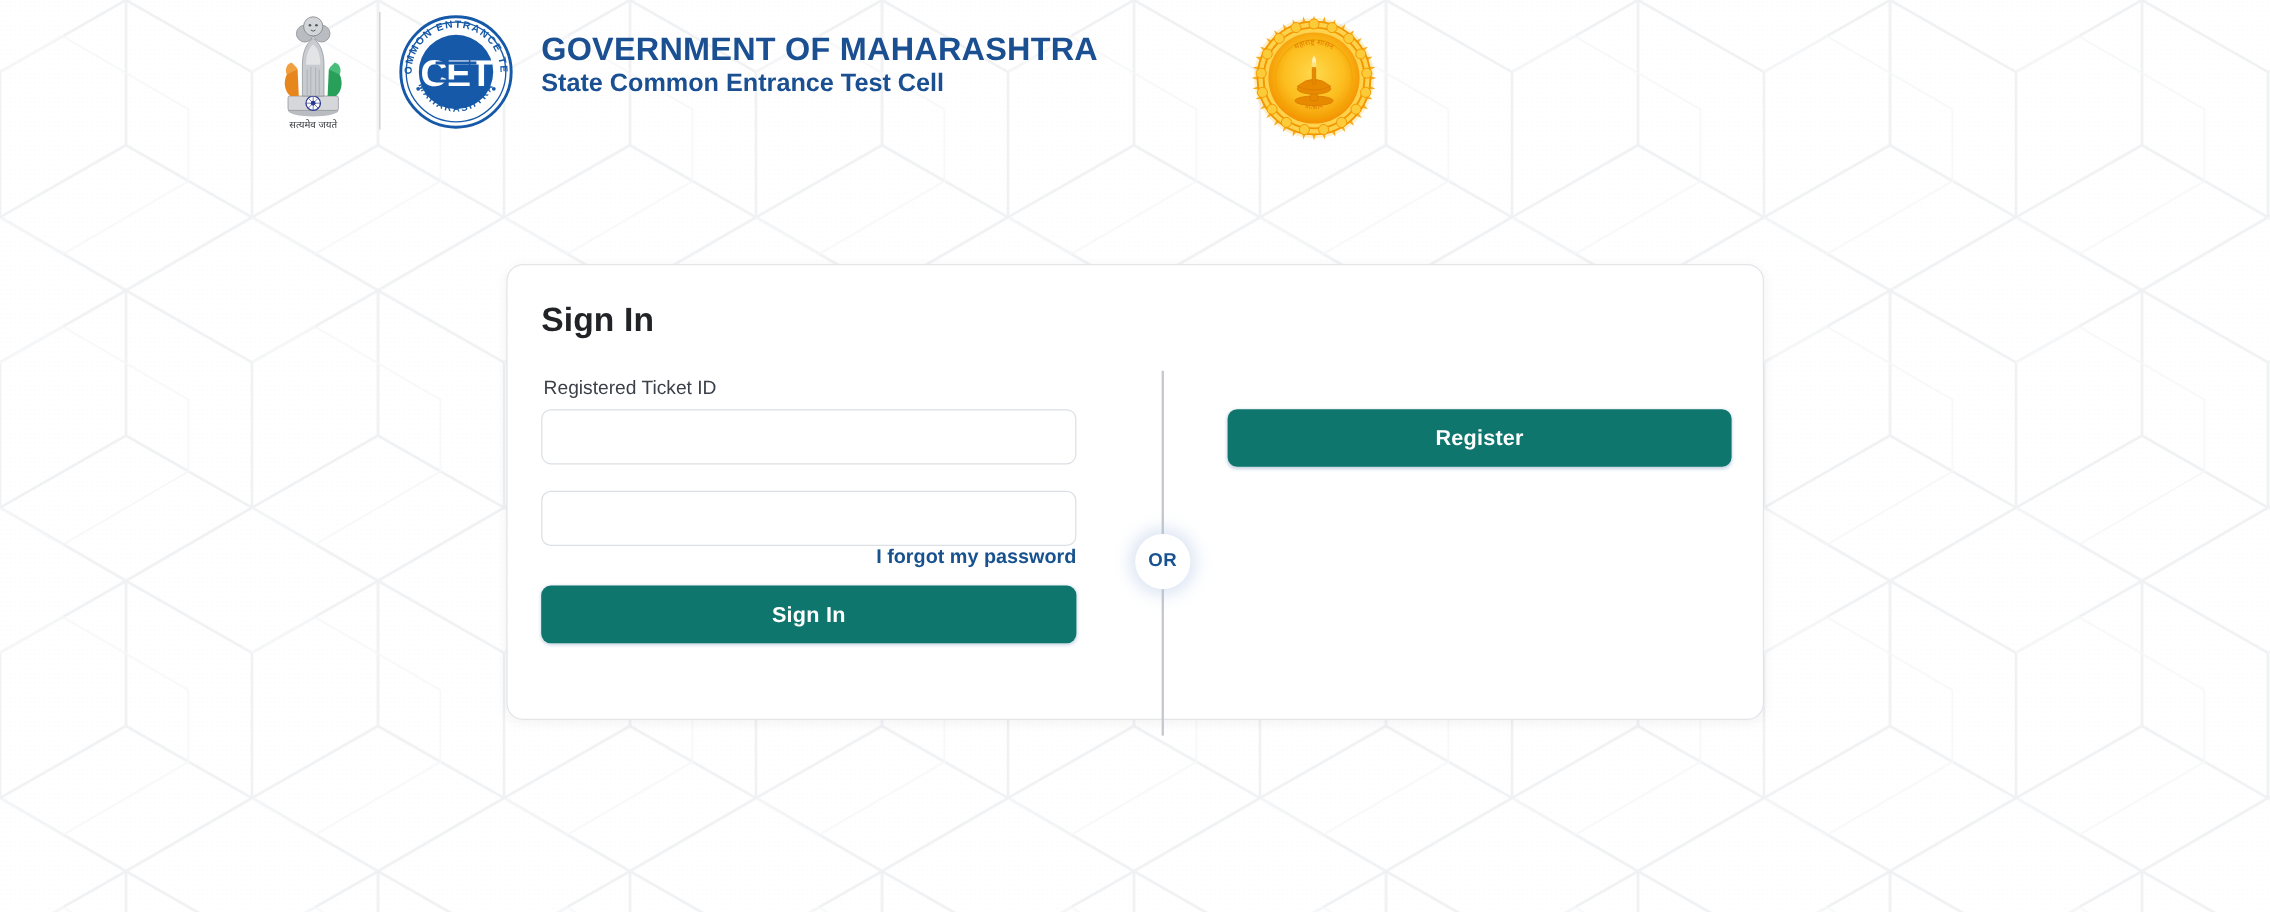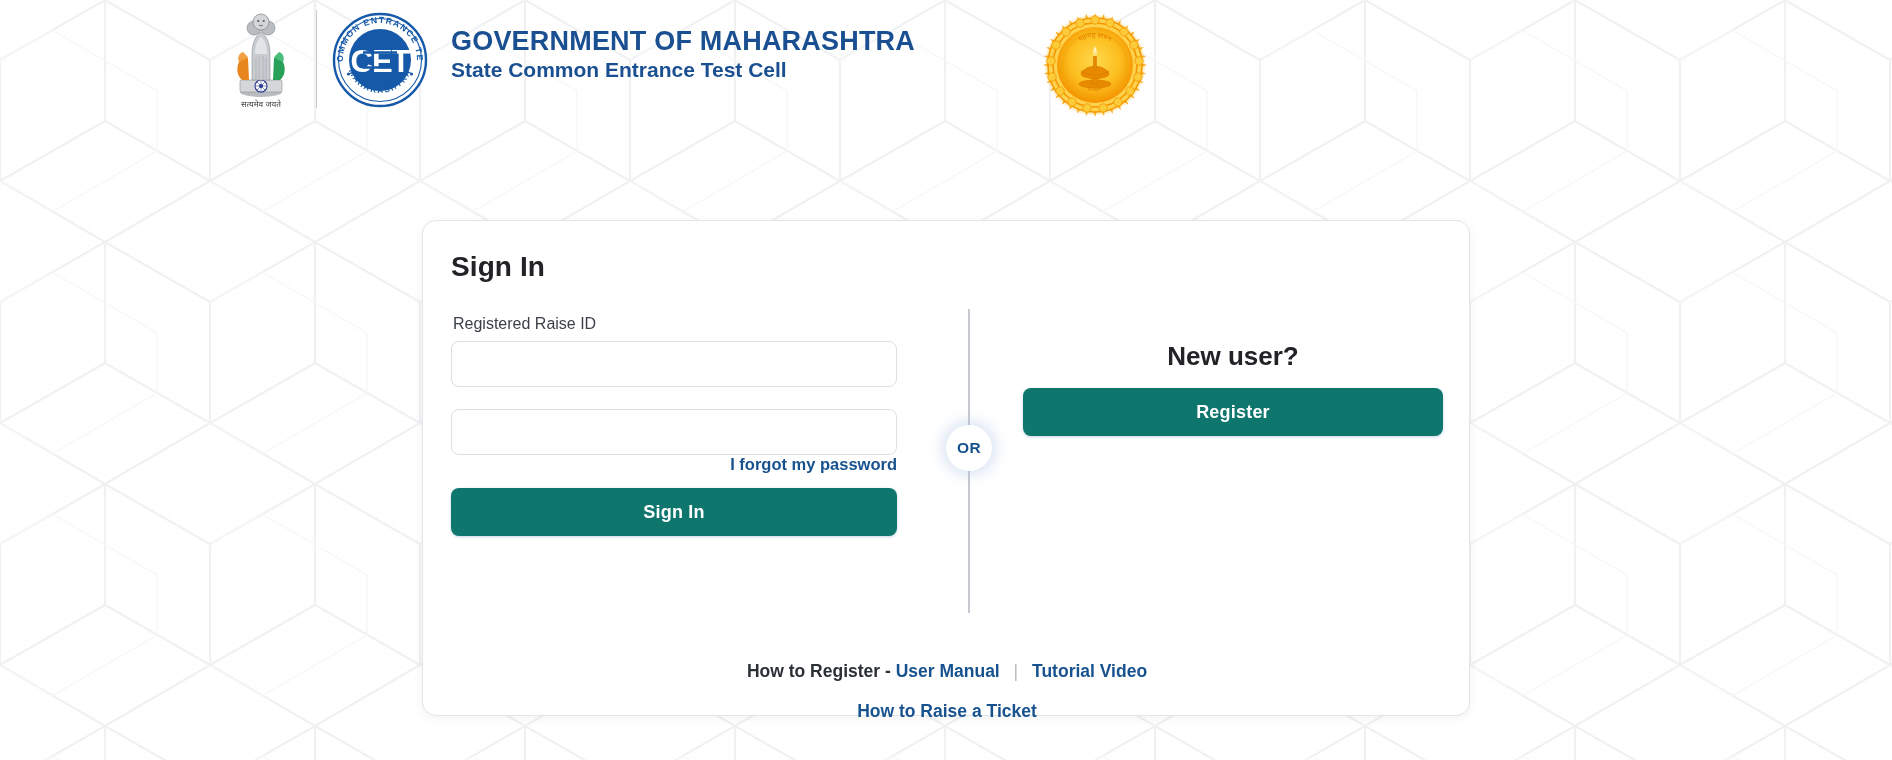--- a/index.html
+++ b/index.html
@@ -74,21 +74,21 @@
   #emblem-maharashtra {
     position: absolute;
     left: 1042px; top: 12px;
     width: 106px; height: 106px;
   }
 
   
   #signin-card {
     position: absolute;
     left: 422px; top: 220px;
-    width: 1048px; height: 496px;
+    width: 1048px; height: 380px;
     background: #ffffff;
     border: 1px solid #e3e5e8;
     border-radius: 14px;
     box-shadow: 0 2px 10px rgba(30,40,60,0.055);
     z-index: 3;
   }
 
   #signin-title {
     position: absolute;
     left: 28px; top: 30px;
@@ -167,21 +167,21 @@
     width: 46px; height: 304px;
   }
   #or-line {
     position: absolute;
     left: 22px; top: 0;
     width: 1.5px; height: 304px;
     background: #c6c9cf;
   }
   #or-badge {
     position: absolute;
-    left: 0; top: 116px;
+    left: 0; top: 136px;
     width: 46px; height: 46px;
     border-radius: 50%;
     background: #ffffff;
     box-shadow: 0 0 13px 5px rgba(160,185,225,0.36);
     display: flex;
     align-items: center;
     justify-content: center;
     font-size: 15.5px;
     font-weight: 700;
     color: #17528f;
@@ -429,48 +429,38 @@
     </g>
   </svg>
 </header>
 
 <section id="signin-card">
 
   <h2 id="signin-title">Sign In</h2>
 
   <form id="form-col">
     <div>
-      <label class="field-label" for="email-input">Registered Raise ID</label>
+      <label class="field-label" for="email-input">Registered Ticket ID</label>
       <input id="email-input" class="text-input" type="text" autocomplete="off" placeholder="" style="">
     </div>
 
     <div id="password-group">
       <input id="password-input" class="text-input" type="password" autocomplete="off" placeholder="" style="">
     </div>
 
     <div id="forgot-row">
       <a id="forgot-link" href="#">I forgot my password</a>
     </div>
 
     <button class="primary-btn" type="submit">Sign In</button>
   </form>
 
   <div id="or-divider">
     <div id="or-line"></div>
     <div id="or-badge">OR</div>
   </div>
 
   <div id="register-col">
-    <h3 id="newuser-title">New user?</h3>
     <button id="register-btn" class="primary-btn" type="button">Register</button>
   </div>
 
-  <div id="bottom-links">
-    <div id="howto-row">
-      <span>How to Register -</span>
-      <a class="doc-link" href="#">User Manual</a>
-      <span id="link-separator">|</span>
-      <a class="doc-link" href="#">Tutorial Video</a>
-    </div>
-    <a id="ticket-link" class="doc-link" href="#">How to Raise a Ticket</a>
-  </div>
 
 </section>
 
 </body></html>

